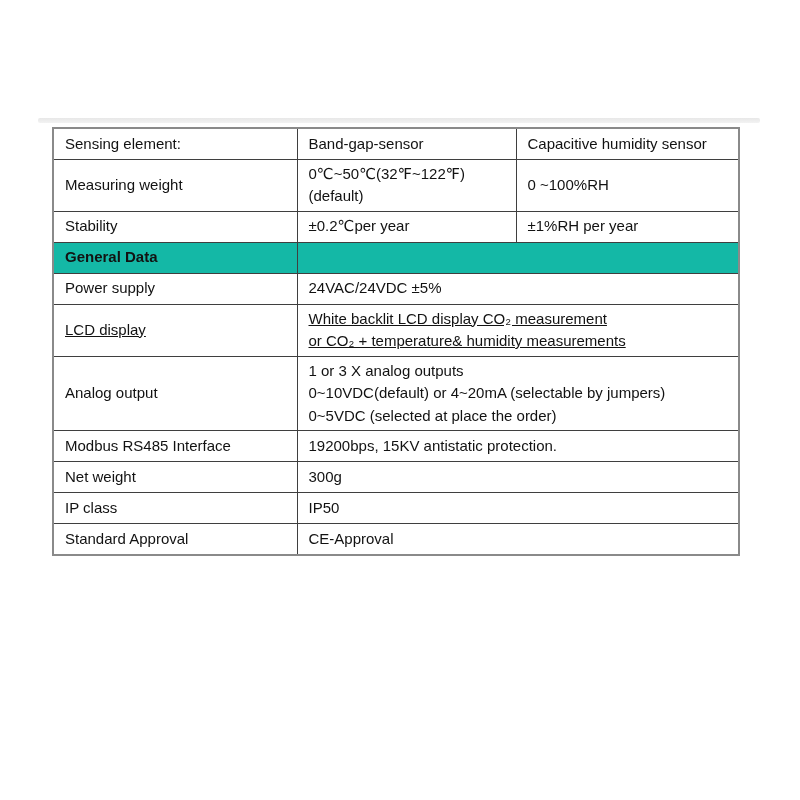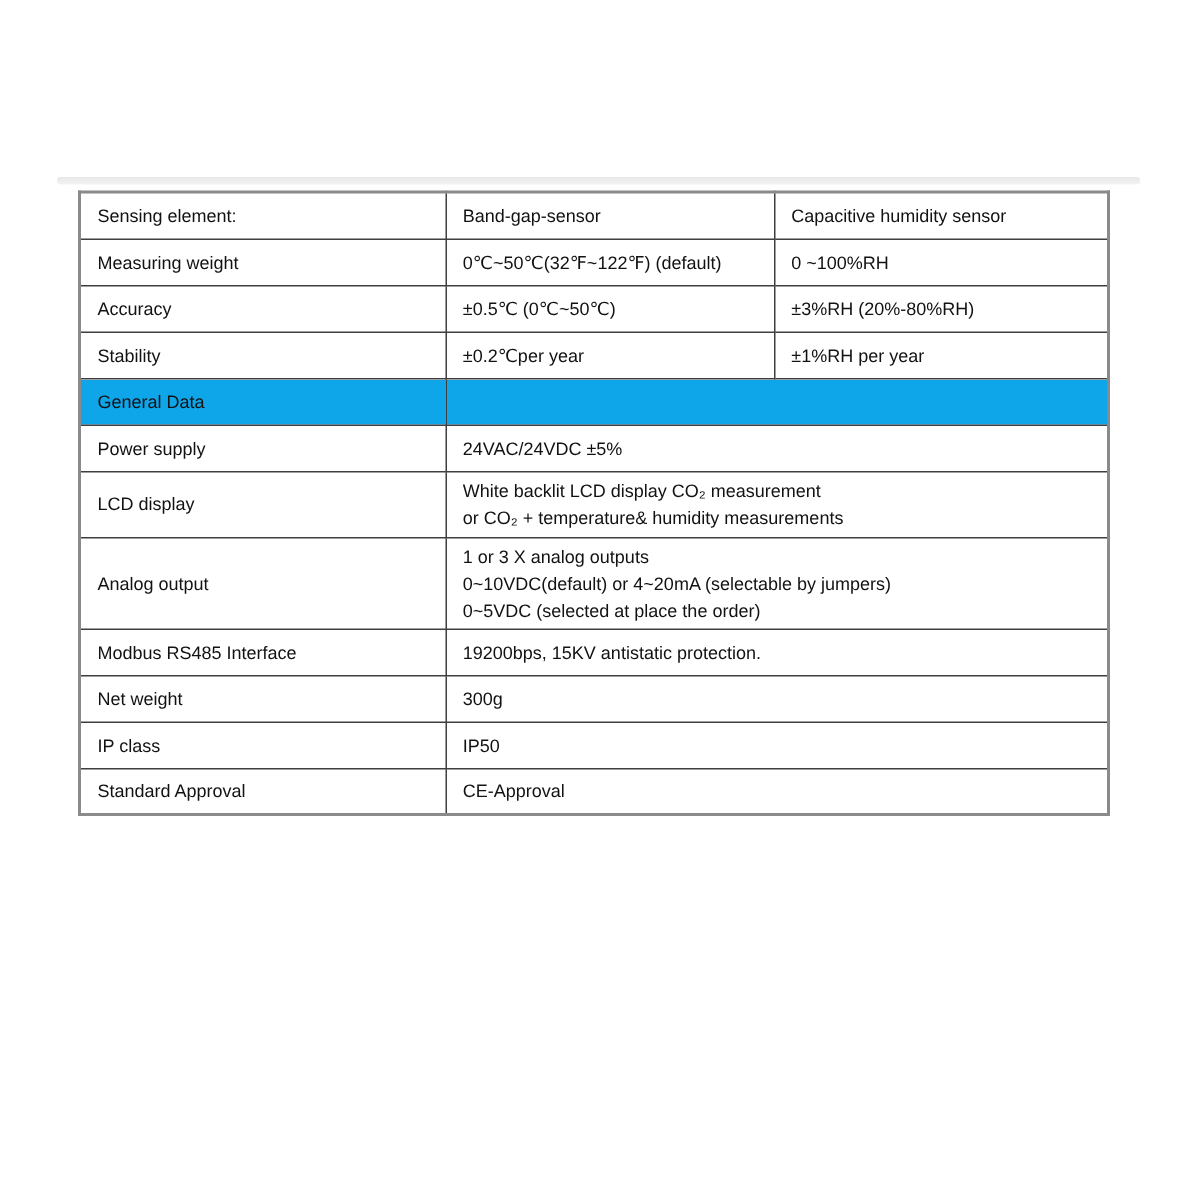--- a/index.html
+++ b/index.html
@@ -29,31 +29,32 @@
     left: 52px;
     top: 127px;
     border-collapse: collapse;
     table-layout: fixed;
     border: 2px solid #8a8a8a;
     background: #ffffff;
   }
   table.spec td {
     border: 1px solid #3f3f3f;
     padding: 3px 10px 3px 11px;
-    font-size: 12px;
+    font-size: 15px;
     line-height: 1.5;
     vertical-align: middle;
     white-space: pre-line;
     overflow: hidden;
   }
   tr.r   { height: 31px; }
-  tr.r-lcd    { height: 44px; }
+  tr.r-lcd    { height: 44px; text-decoration: underline; }
   tr.r-analog { height: 56px; }
   tr.section td {
-    background: #0ea5e9;
+    background: #14b8a6;
+    font-weight: bold;
   }
 </style>
 </head>
 <body>
 
 <div class="page-edge-shadow"></div>
 
 <table class="spec">
   <colgroup>
     <col style="width:244px">
@@ -64,25 +65,20 @@
 
     <tr class="r">
       <td>Sensing element:</td>
       <td>Band-gap-sensor</td>
       <td>Capacitive humidity sensor</td>
     </tr>
     <tr class="r">
       <td>Measuring weight</td>
       <td>0℃~50℃(32℉~122℉) (default)</td>
       <td>0 ~100%RH</td>
-    </tr>
-    <tr class="r">
-      <td>Accuracy</td>
-      <td>±0.5℃ (0℃~50℃)</td>
-      <td>±3%RH (20%-80%RH)</td>
     </tr>
     <tr class="r">
       <td>Stability</td>
       <td>±0.2℃per year</td>
       <td>±1%RH per year</td>
     </tr>
 
     <tr class="r section">
       <td>General Data</td>
       <td colspan="2"></td>

